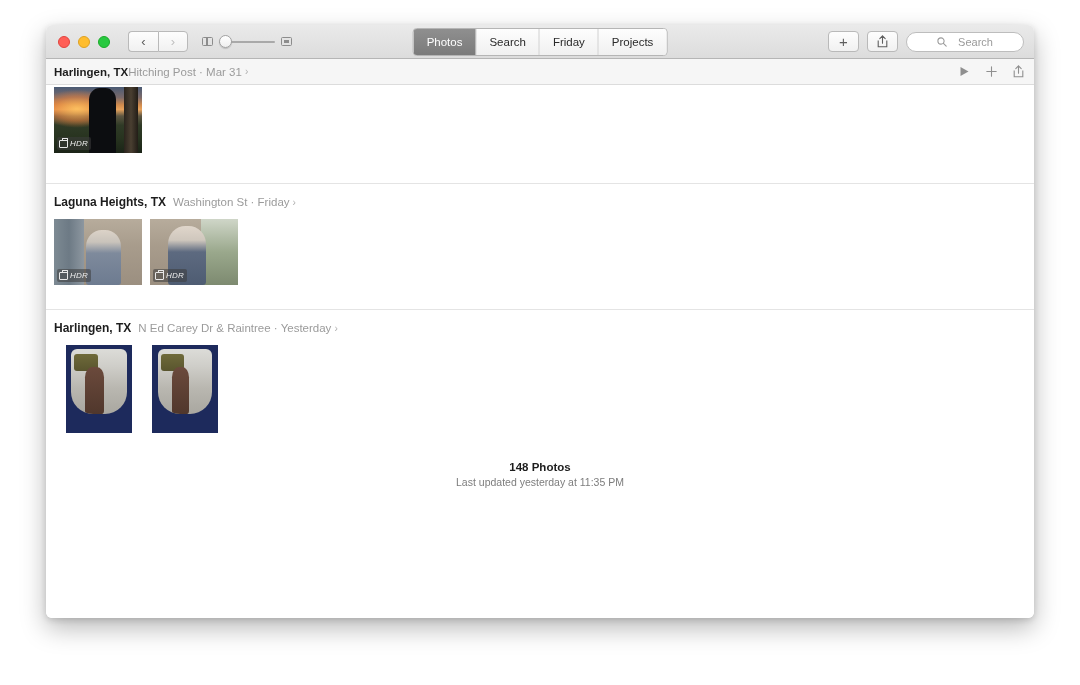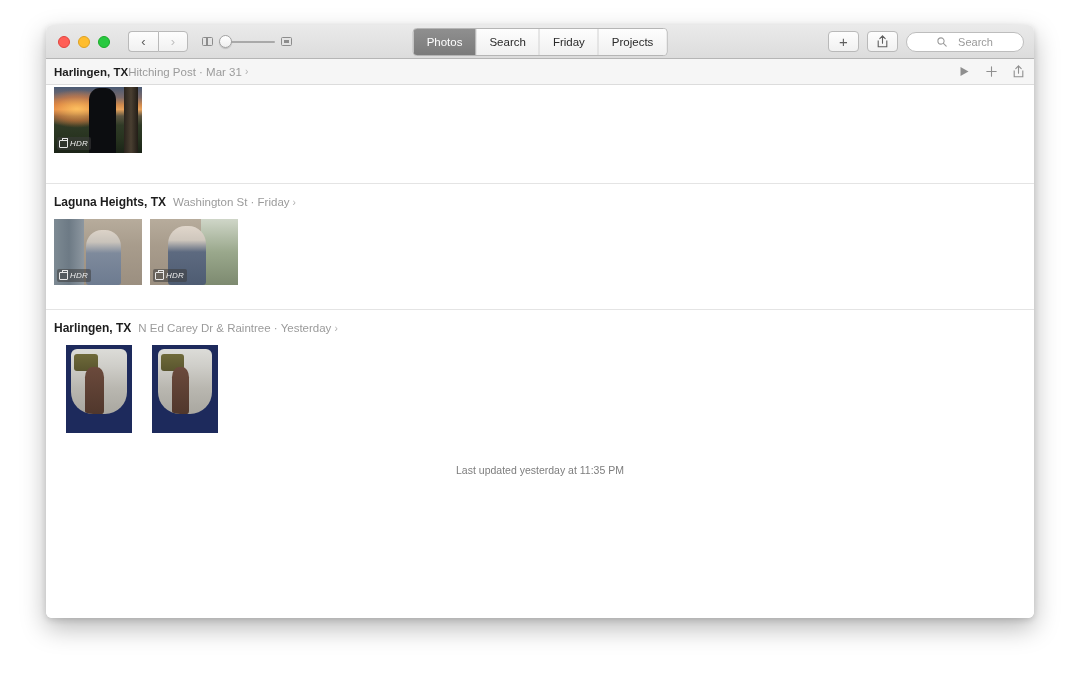--- a/index.html
+++ b/index.html
@@ -588,17 +588,18 @@
         </div>
         <div class="thumb port">
           <div class="img-stable framed">
             <div class="inner"></div>
           </div>
         </div>
       </div>
     </div>
 
     <div class="footer">
+      <div class="footer-count">148 Photos</div>
       <div class="footer-sub">Last updated yesterday at 11:35 PM</div>
     </div>
 
   </div>
 </div>
 
 </body></html>

